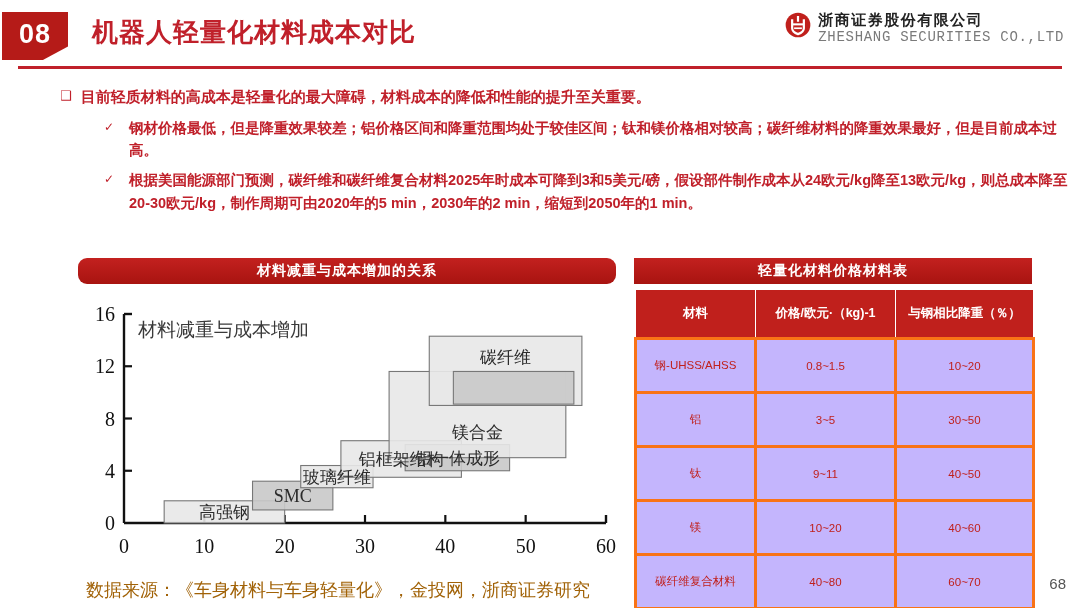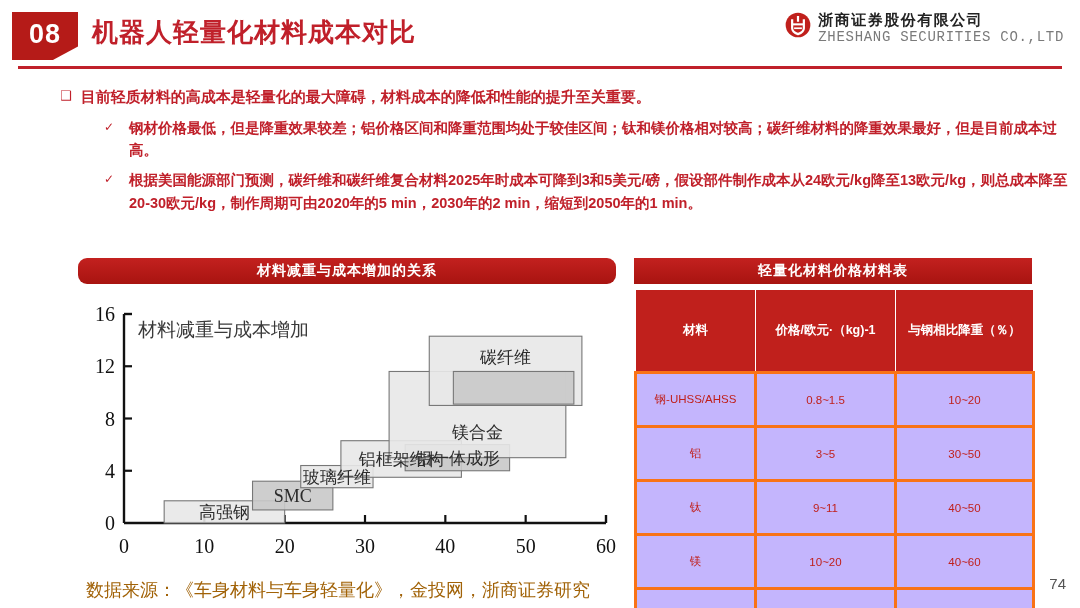--- a/index.html
+++ b/index.html
@@ -6,21 +6,21 @@
   body{
     width:1080px;height:608px;
     background:#ffffff;
     font-family:"Liberation Sans","DejaVu Sans",sans-serif;
     overflow:hidden;
     position:relative;
   }
   
   #header{position:absolute;left:0;top:0;width:1080px;height:72px;}
   #badge{
-    position:absolute;left:12px;top:12px;width:66px;height:48px;
+    position:absolute;left:2px;top:12px;width:66px;height:48px;
     background:#b51b18;
     clip-path:polygon(0 0,100% 0,100% 72%,62% 100%,0 100%);
     color:#fff;font-weight:bold;font-size:27px;
     display:flex;align-items:center;justify-content:center;
     letter-spacing:1px;padding-bottom:4px;box-sizing:border-box;
   }
   #slide-title{
     position:absolute;left:92px;top:15px;
     color:#c0202a;font-size:26px;font-weight:bold;letter-spacing:1px;
     white-space:nowrap;
@@ -60,21 +60,21 @@
     position:absolute;left:86px;top:578px;font-size:18px;color:#a16207;
     white-space:nowrap;
   }
   
   #price-table{
     position:absolute;left:634px;top:289px;width:398px;
     border-collapse:collapse;table-layout:fixed;
   }
   #price-table th{
     background:#c0201c;color:#ffffff;font-size:12.5px;font-weight:bold;
-    height:45px;padding:18px 3px;text-align:center;vertical-align:middle;
+    height:45px;padding:1px 3px;text-align:center;vertical-align:middle;
     border:1px solid #ffffff;line-height:1.2;
   }
   #price-table td{
     background:#c4b5fd;color:#c0201c;font-size:11.5px;
     height:47px;padding:2px 3px;text-align:center;vertical-align:middle;
     border:3px solid #f97316;
   }
   #price-table colgroup col:nth-child(1){width:120px;}
   #price-table colgroup col:nth-child(2){width:140px;}
   #price-table colgroup col:nth-child(3){width:138px;}
@@ -204,13 +204,13 @@
         <td>40~60</td>
       </tr>
       <tr>
         <td>碳纤维复合材料</td>
         <td>40~80</td>
         <td>60~70</td>
       </tr>
     </tbody>
 </table>
 
-<div id="page-no">74</div>
+<div id="page-no">68</div>
 
 </body></html>

